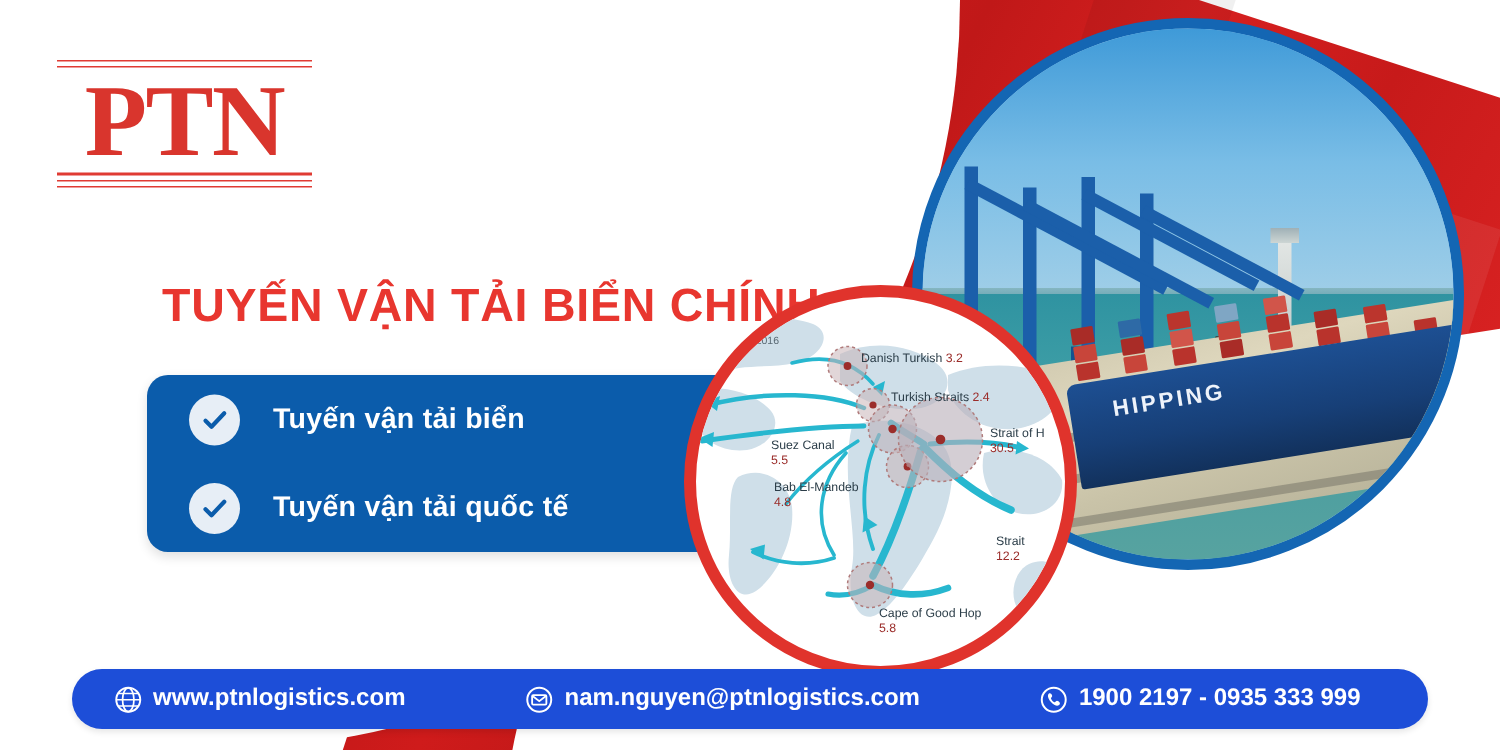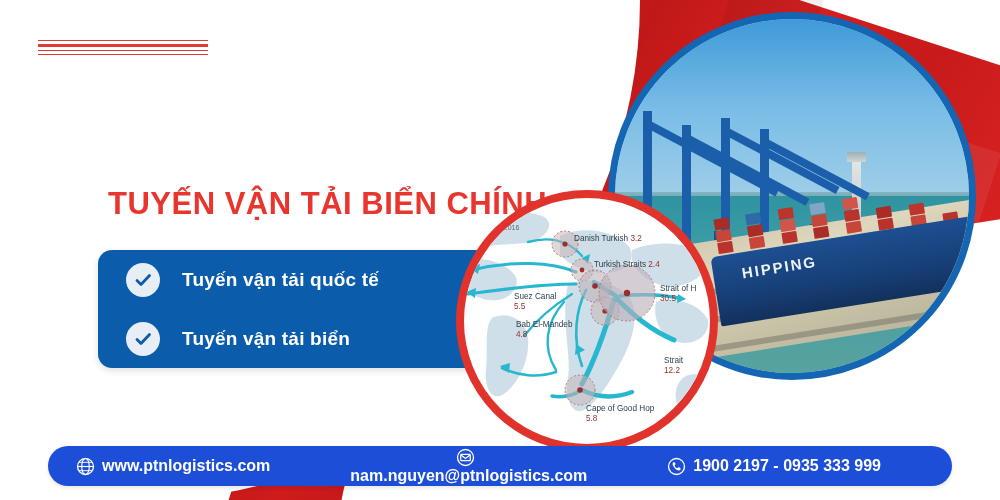--- a/index.html
+++ b/index.html
@@ -317,21 +317,21 @@
   .contact {
     display: flex;
     align-items: center;
     color: #ffffff;
     font-size: 16px;
     font-weight: bold;
     white-space: nowrap;
   }
   .contact .ico { margin-right: 7px; display: flex; align-items: center; }
   .c-web   { margin-left: 28px; }
-  .c-mail  { margin-left: 80px; flex-direction: column; }
+  .c-mail  { margin-left: 80px; }
   .c-phone { margin-left: 80px; }
 </style>
 </head>
 <body>
 
 <div id="banner">
 
   <div class="red-shape">
     <div class="red-main"></div>
     <div class="red-stripe-a"></div>
@@ -339,46 +339,47 @@
     <div class="red-stripe-c"></div>
     <div class="red-cut-left"></div>
     <div class="red-cut-bottom"></div>
     <div class="red-cut-bottom2"></div>
   </div>
 
   <div class="logo">
     <div class="rule thin"></div>
     <div class="gap"></div>
     <div class="rule thin"></div>
+    <div class="wordmark">PTN</div>
     <div class="rule thin"></div>
     <div class="rule thin"></div>
     <div class="gap"></div>
     <div class="rule thin"></div>
     <div class="gap"></div>
     <div class="rule thin"></div>
   </div>
 
   <div class="heading">TUYẾN VẬN TẢI BIỂN CHÍNH</div>
 
   <div class="feature-box">
     <div class="feature-item">
       <span class="check-circle">
         <svg width="20" height="20" viewBox="0 0 20 20" aria-hidden="true">
           <path d="M4 10.5 L8 14.5 L16.5 5.5" fill="none" stroke="#0b5cab" stroke-width="2.8" stroke-linecap="round" stroke-linejoin="round"></path>
         </svg>
       </span>
-      <span class="feature-label">Tuyến vận tải quốc tế</span>
+      <span class="feature-label">Tuyến vận tải biển</span>
     </div>
     <div class="feature-item">
       <span class="check-circle">
         <svg width="20" height="20" viewBox="0 0 20 20" aria-hidden="true">
           <path d="M4 10.5 L8 14.5 L16.5 5.5" fill="none" stroke="#0b5cab" stroke-width="2.8" stroke-linecap="round" stroke-linejoin="round"></path>
         </svg>
       </span>
-      <span class="feature-label">Tuyến vận tải biển</span>
+      <span class="feature-label">Tuyến vận tải quốc tế</span>
     </div>
   </div>
 
   <div class="photo-circle">
     <div class="photo-inner">
       <div class="sky"></div>
       <div class="far-land"></div>
       <div class="sea"></div>
       <div class="tower"></div>
 

